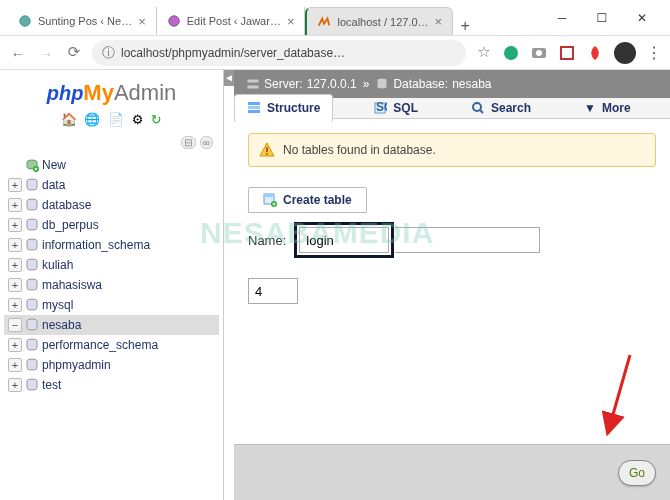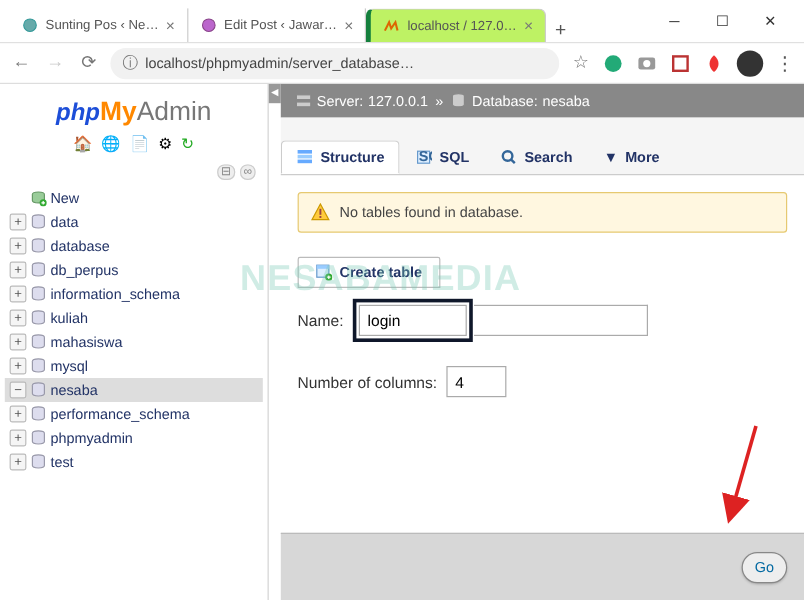--- a/index.html
+++ b/index.html
@@ -2,21 +2,21 @@
 <html><head>
 <meta charset="utf-8">
 <style>
 * { margin: 0; padding: 0; box-sizing: border-box; font-family: Verdana, Arial, sans-serif; font-size: 12px; }
 body { width: 670px; height: 500px; overflow: hidden; background: #fff; position: relative; }
 
 
 .titlebar { height: 36px; background: #fff; display: flex; align-items: center; padding: 0 8px; border-bottom: 1px solid #e0e0e0; }
 .tabs { display: flex; height: 100%; align-items: flex-end; flex: 1; }
 .tab { display: flex; align-items: center; height: 28px; padding: 0 10px; border-right: 1px solid #ccc; gap: 6px; max-width: 150px; color: #555; }
-.tab.active { background: #bef264; border-top: 1px solid #ccc; border-left: 4px solid #15803d; border-right: 1px solid #ccc; border-radius: 6px 6px 0 0; }
+.tab.active { background: #e5e5e5; border-top: 1px solid #ccc; border-left: 2px solid #15803d; border-right: 1px solid #ccc; border-radius: 6px 6px 0 0; }
 .tab .favicon { width: 14px; height: 14px; display: inline-block; }
 .tab .title { white-space: nowrap; overflow: hidden; text-overflow: ellipsis; font-size: 11px; }
 .tab .close { font-size: 13px; color: #777; }
 .newtab { width: 24px; text-align: center; font-size: 16px; color: #555; }
 .winctrl { width: 40px; text-align: center; font-size: 12px; color: #333; }
 
 
 .addrbar { height: 34px; display: flex; align-items: center; padding: 0 8px; gap: 8px; border-bottom: 1px solid #ddd; }
 .navbtn { width: 20px; height: 20px; color: #777; font-size: 15px; text-align: center; }
 .omnibox { flex: 1; display: flex; align-items: center; background: #f1f1f1; border-radius: 14px; height: 26px; padding: 0 10px; gap: 6px; }
@@ -45,37 +45,37 @@
 .tree-item.selected { background: #ddd; }
 .tree-item .expand { width: 14px; height: 14px; border: 1px solid #bbb; background: #f5f5f5; border-radius: 2px; font-size: 11px; line-height: 12px; text-align: center; color: #555; }
 .tree-item .dbicon { width: 14px; height: 14px; display: inline-block; }
 .tree-item.new { color: #236; }
 
 
 .content { flex: 1; background: #fff; position: relative; }
 .collapse-handle { position: absolute; left: 0; top: 0; width: 10px; height: 16px; background: #999; color: #fff; font-size: 10px; line-height: 16px; text-align: center; }
 .breadcrumb { background: #888; color: #fff; height: 28px; display: flex; align-items: center; padding: 0 12px; gap: 6px; font-size: 12px; margin-left: 10px; }
 .breadcrumb .seg { display: flex; align-items: center; gap: 4px; }
-.content-tabs { display: flex; background: #f5f5f5; border-bottom: 1px solid #ccc; margin-left: 10px; height: 48px; align-items: flex-end; }
+.content-tabs { display: flex; background: #f5f5f5; border-bottom: 1px solid #ccc; margin-left: 10px; height: 21px; align-items: center; gap: 27px; }
 .ctab { display: flex; align-items: center; gap: 6px; padding: 6px 12px; color: #236; font-weight: bold; font-size: 12px; border: 1px solid transparent; }
 .ctab.active { background: #fff; border: 1px solid #ccc; border-bottom: 1px solid #fff; border-radius: 4px 4px 0 0; }
 .ctab .cicon { width: 14px; height: 14px; }
 .panel { padding: 14px 14px 14px 24px; }
 .warning { background: #fff7e0; border: 1px solid #e6c971; border-radius: 3px; padding: 8px 10px; display: flex; align-items: center; gap: 8px; color: #444; }
 .warn-icon { width: 16px; height: 16px; }
 .fieldset { margin-top: 20px; }
 .legend-box { background: #fff; border: 1px solid #bbb; padding: 5px 14px; display: inline-flex; align-items: center; gap: 6px; font-weight: bold; color: #236; border-radius: 2px 2px 0 0; margin-bottom: -1px; }
 .form-row { padding: 10px 0; display: flex; align-items: center; gap: 8px; }
 .form-row label { color: #333; font-size: 13px; }
 .outlined { border: 3px solid #0f172a; padding: 2px; display: inline-block; }
 .txt { border: 1px solid #aaa; padding: 4px 6px; font-size: 13px; height: 26px; }
 .txt.name { width: 240px; }
 .txt.cols { width: 50px; }
 .bottom-bar { position: absolute; bottom: 0; left: 10px; right: 0; background: #d7d7d7; height: 56px; display: flex; align-items: center; justify-content: flex-end; padding: 0 14px; border-top: 1px solid #bbb; }
-.go-btn { background: #eee; border: 1px solid #888; border-radius: 14px; padding: 5px 10px; font-size: 12px; color: #0369a1; box-shadow: 0 1px 2px rgba(0,0,0,.2); }
+.go-btn { background: #eee; border: 1px solid #888; border-radius: 14px; padding: 5px 10px; font-size: 12px; color: #4d7c0f; box-shadow: 0 1px 2px rgba(0,0,0,.2); }
 
 
 .watermark { position: absolute; left: 200px; top: 216px; font-size: 30px; font-weight: bold; color: rgba(120,200,180,.35); letter-spacing: 1px; pointer-events: none; }
 .arrow { position: absolute; right: 30px; bottom: 60px; pointer-events: none; }
 </style>
 </head>
 <body>
 
 <div class="titlebar">
   <div class="tabs">
@@ -324,21 +324,20 @@
           <span>Create table</span>
         </div>
         <div class="form-row">
           <label>Name:</label>
           <span class="outlined">
             <input class="txt name" style="width: 90px;" value="login">
           </span>
           <input class="txt" style="width: 145px; margin-left: -7px; border-left: none;">
         </div>
         <div class="form-row">
-          <label>Number of columns:</label>
           <input class="txt cols" value="4" style="">
         </div>
       </div>
     </div>
     <div class="bottom-bar">
       <button class="go-btn">Go</button>
     </div>
   </div>
 </div>
 

